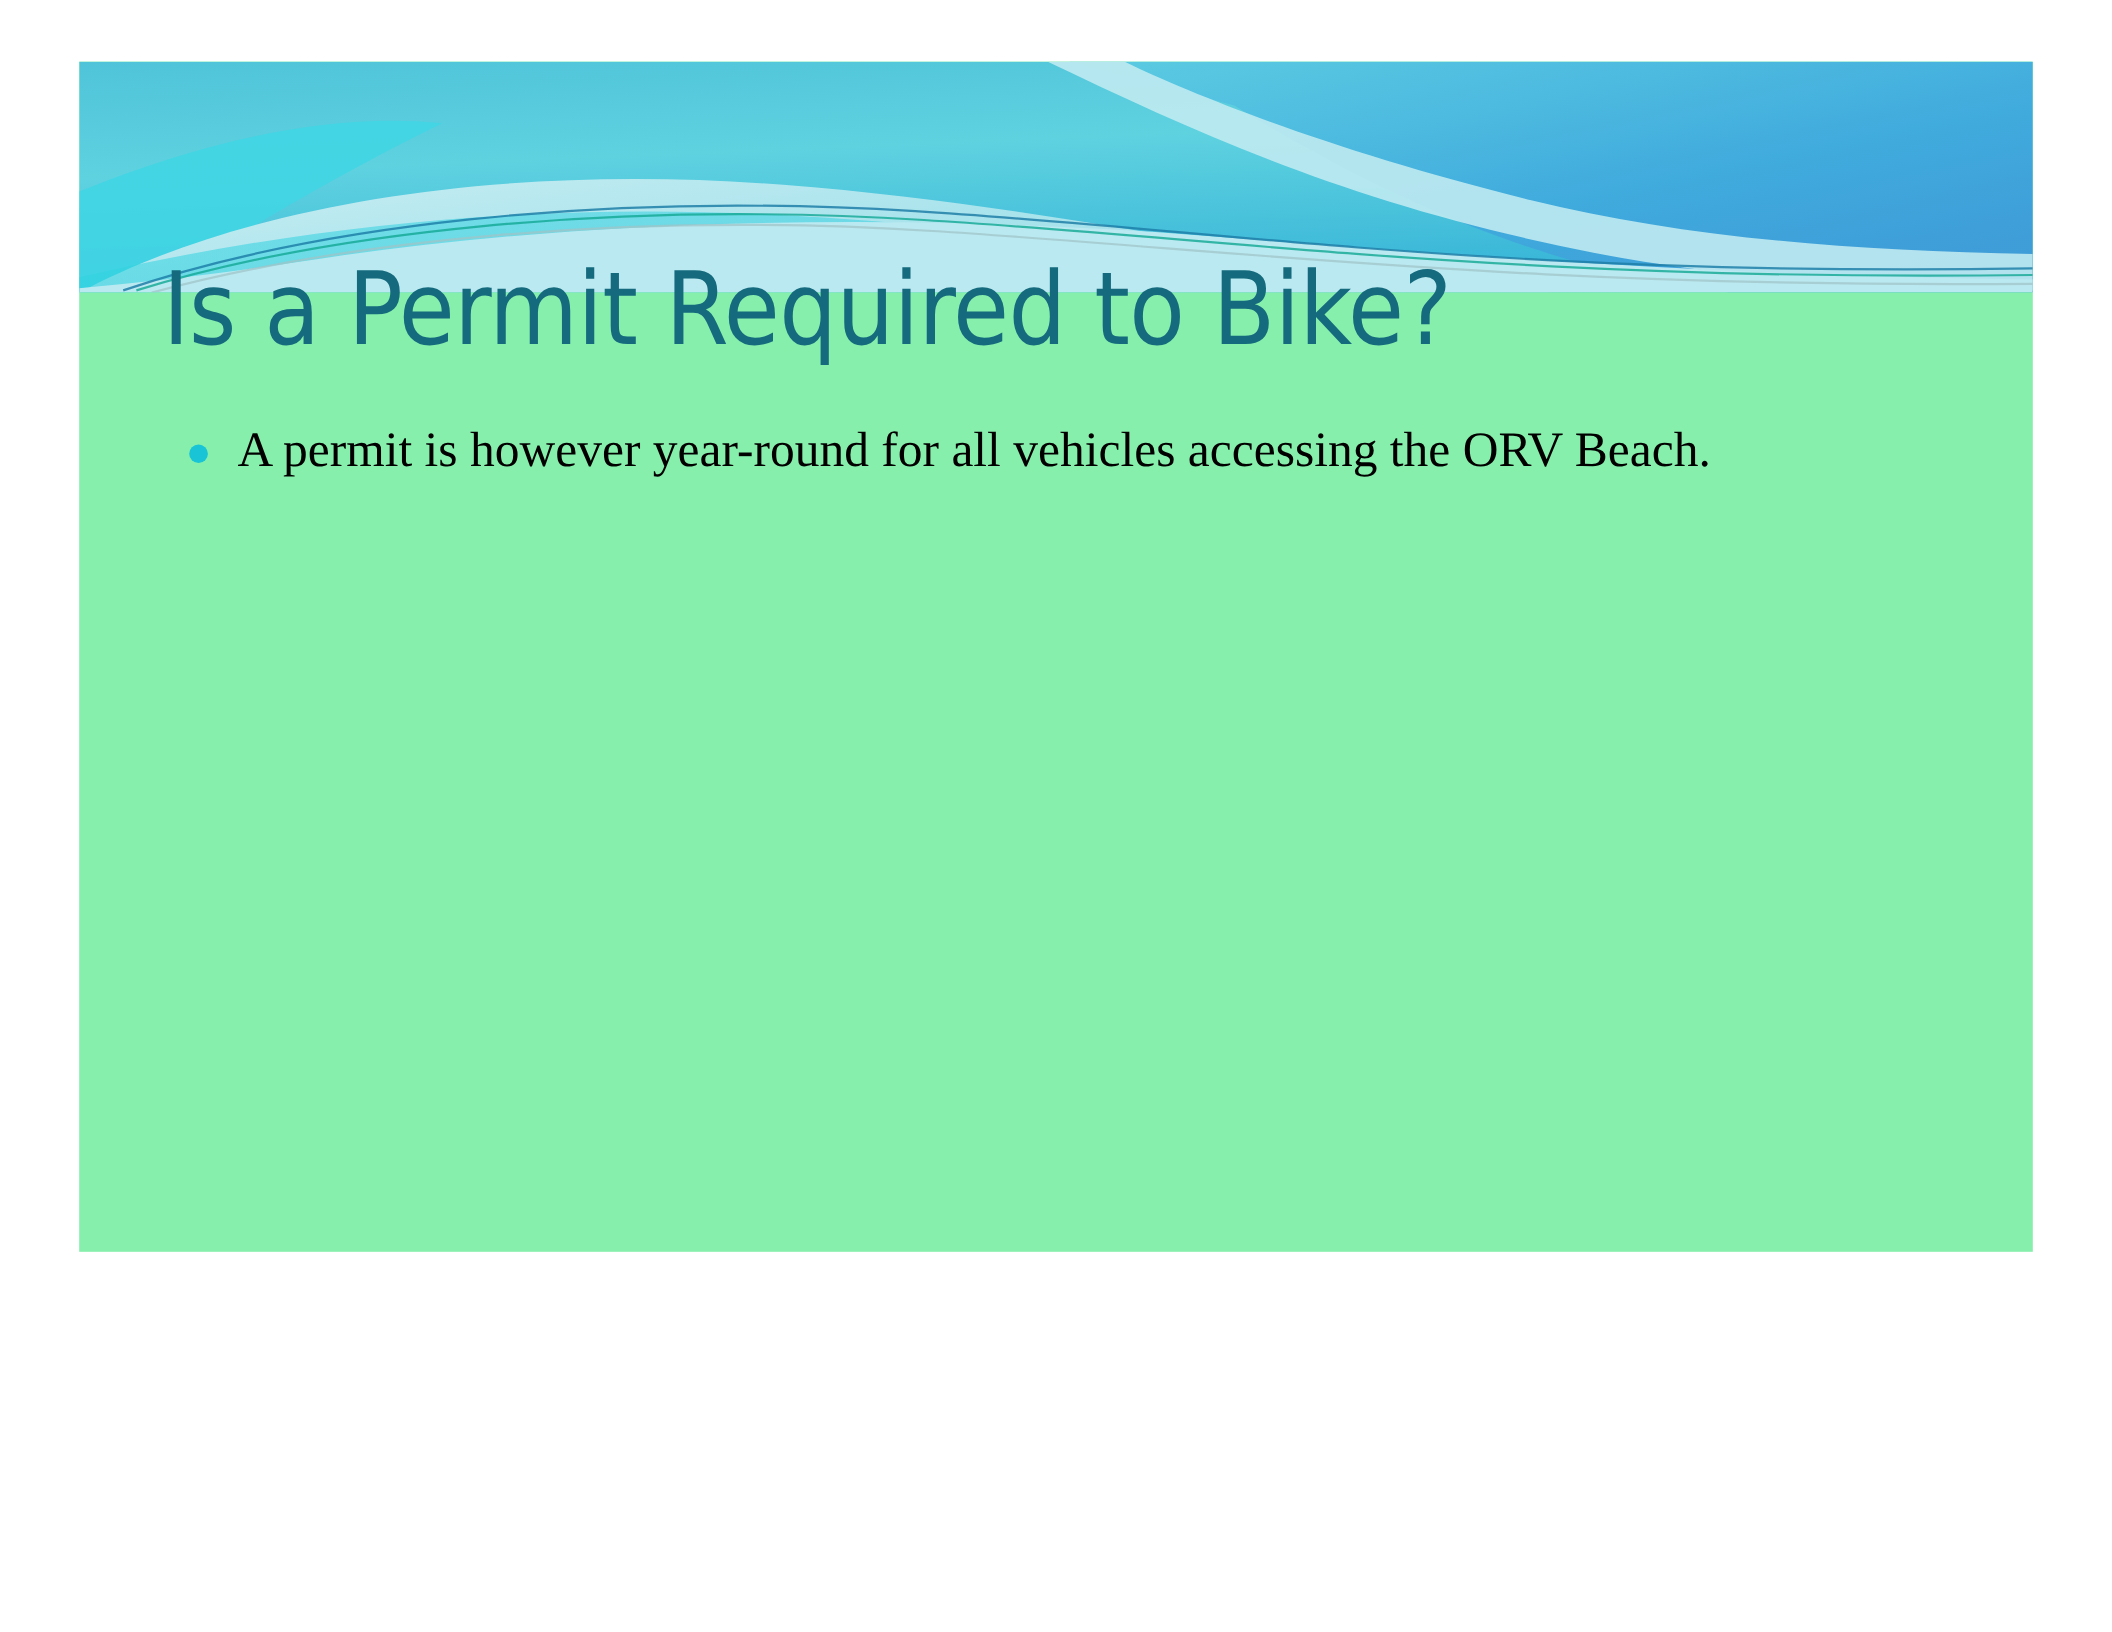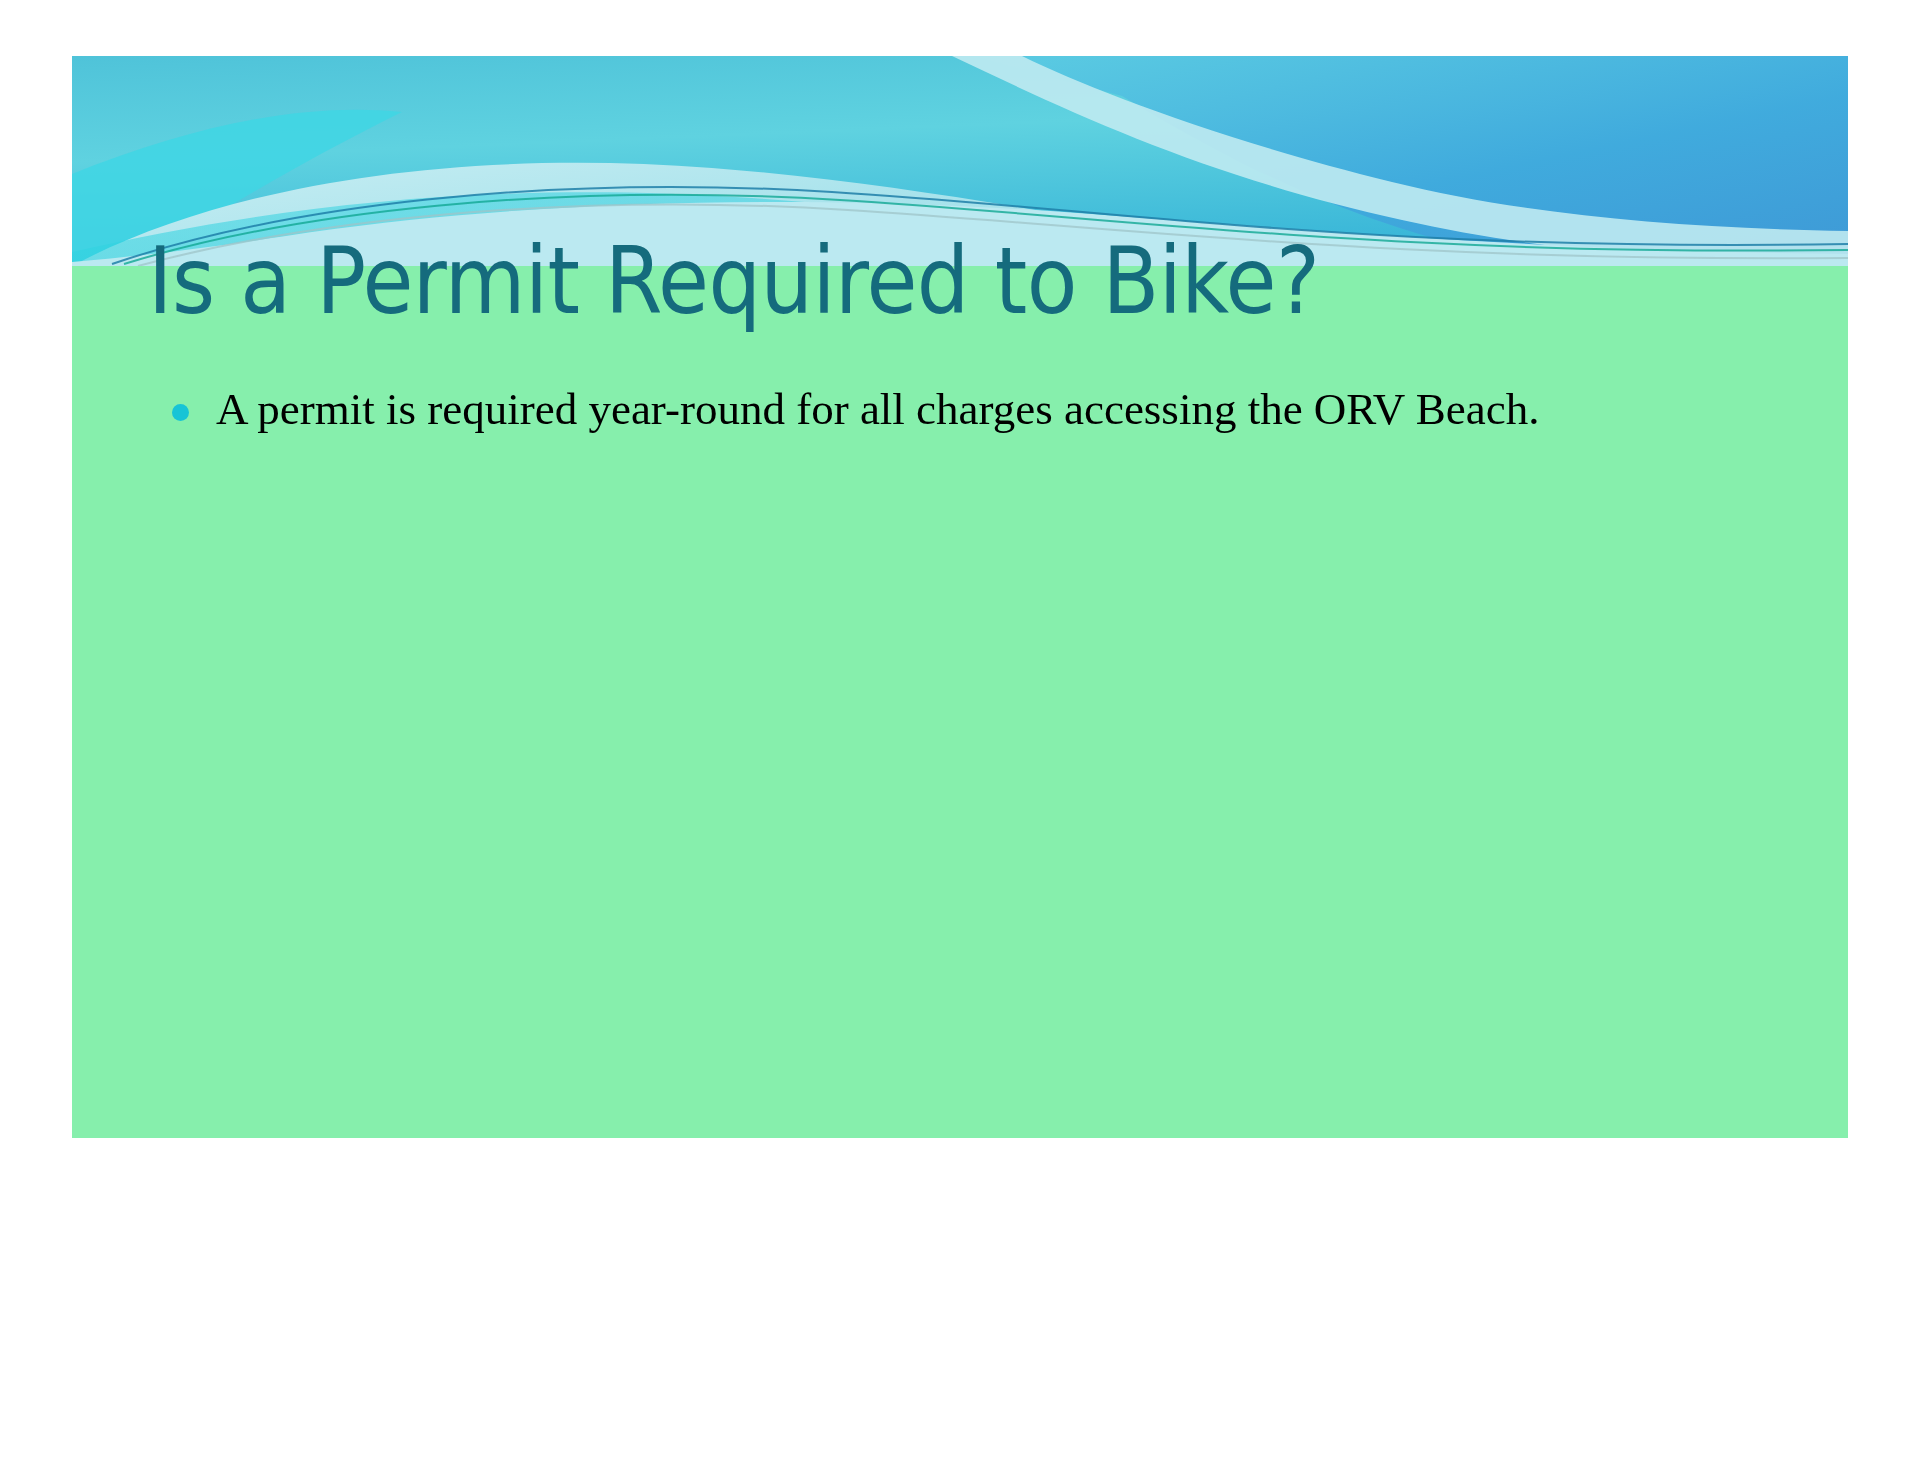--- a/index.html
+++ b/index.html
@@ -153,18 +153,18 @@
         <path d="M 52 208 C 220 156 480 126 768 144 C 1056 162 1310 200 1776 194" fill="none" stroke="#12a893" stroke-width="2" opacity="0.8"></path>
         <path d="M 66 210 C 236 164 492 136 776 154 C 1060 172 1316 206 1776 202" fill="none" stroke="#9fc4c8" stroke-width="2" opacity="0.75"></path>
       </svg>
     </div>
 
     <div id="title">Is a Permit Required to Bike?</div>
 
     <ul id="bullet-list">
       <li class="bullet-item">
         <span class="bullet-marker"></span>
-        <span class="bullet-text">A permit is required year-round for all charges accessing the ORV Beach.</span>
+        <span class="bullet-text">A permit is however year-round for all vehicles accessing the ORV Beach.</span>
       </li>
     </ul>
 
   </div>
 </div>
 
 </body></html>

